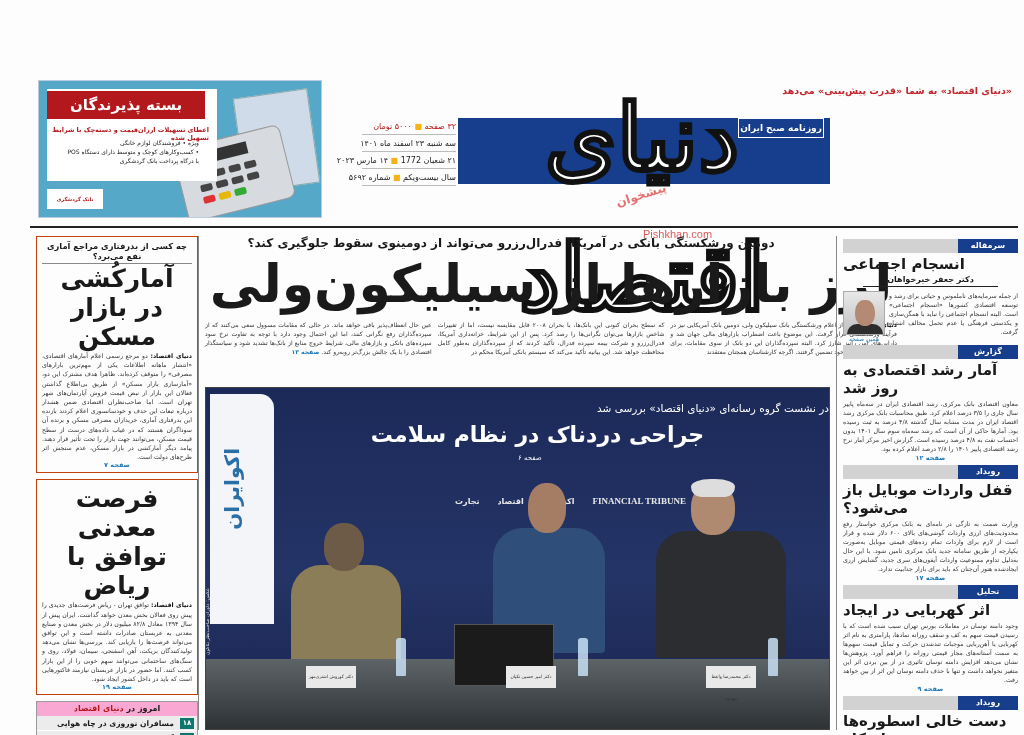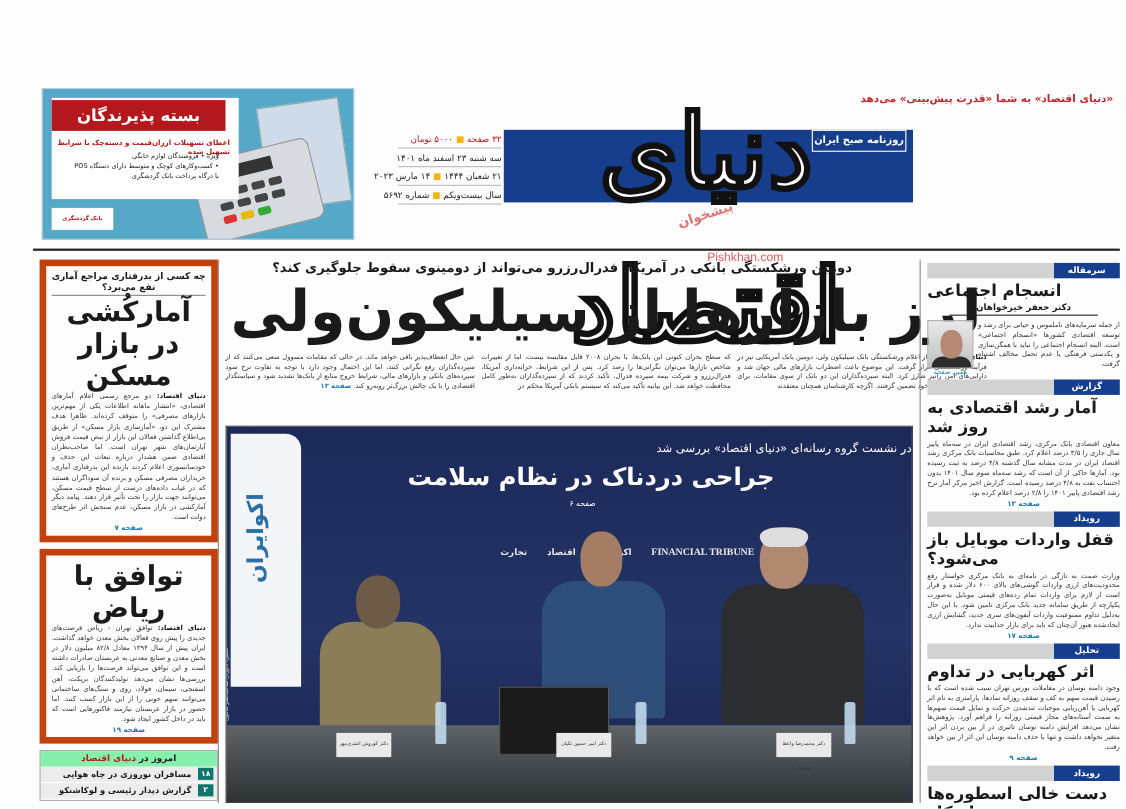--- a/index.html
+++ b/index.html
@@ -43,29 +43,29 @@
   .r-page { font-size: 6.5px; color: #1f7ab8; font-weight: bold; text-align: center; margin-top: 1px; }
   .editorial-row { display: flex; gap: 4px; }
   .editorial-row .r-body { flex: 1; }
   .portrait { width: 42px; height: 44px; background: linear-gradient(#e8e8e8, #c0c0c0); border: 1px solid #aaa; position: relative; overflow: hidden; }
   .portrait .face { position: absolute; left: 11px; top: 8px; width: 20px; height: 26px; background: #b48a74; border-radius: 45%; }
   .portrait .body { position: absolute; left: 3px; top: 32px; width: 36px; height: 14px; background: #2c2c2c; border-radius: 10px 10px 0 0; }
   .portrait-cap { font-size: 6px; color: #1f7ab8; text-align: center; width: 42px; }
 
   
   .lcol { position: absolute; left: 36px; top: 236px; width: 163px; height: 494px; border-right: 1px solid #888; }
-  .lbox { border: 6px solid #c2410c; padding: 4px 5px 3px; margin-bottom: 6px; }
+  .lbox { border: 1px solid #c2410c; padding: 4px 5px 3px; margin-bottom: 6px; }
   .l-kicker { font-size: 8.3px; font-weight: bold; text-align: center; border-bottom: 1px solid #888; padding-bottom: 2px; }
   .l-head { font-size: 25px; font-weight: bold; line-height: 29px; text-align: center; letter-spacing: -1px; }
   .l-body { font-size: 6.2px; line-height: 9.2px; color: #333; text-align: justify; }
   .l-body b { color: #111; }
   .l-page { font-size: 6.5px; color: #1f7ab8; font-weight: bold; text-align: center; }
 
   .today { border: 1px solid #9a9a9a; margin-top: 4px; }
-  .today-title { background: #86efac; font-size: 8px; font-weight: bold; text-align: center; height: 14px; line-height: 14px; }
+  .today-title { background: #f9a8d4; font-size: 8px; font-weight: bold; text-align: center; height: 14px; line-height: 14px; }
   .today-title .red { color: #b3191c; }
   .today-item { display: flex; align-items: center; height: 15px; border-bottom: 1px solid #fff; background: #ececec; padding-right: 3px; }
   .today-num { width: 14px; height: 11px; background: #0f766e; color: #fff; font-size: 7px; font-weight: bold; text-align: center; line-height: 11px; margin-left: 6px; }
   .today-text { font-size: 7.6px; font-weight: bold; white-space: nowrap; }
 
   
   .center { position: absolute; left: 205px; top: 236px; width: 692px; height: 494px; }
   .kicker { font-size: 12px; font-weight: bold; text-align: center; padding-right: 80px; white-space: nowrap; }
   .headline { font-size: 52px; font-weight: bold; text-align: center; line-height: 60px; letter-spacing: -2px; margin-top: 4px; font-family: "DejaVu Sans", sans-serif; }
   .lead-cols { display: flex; gap: 6px; margin-top: 6px; }
@@ -129,21 +129,21 @@
 </div>
 
 <div class="info-box">
   <div class="info-line">
     <span class="red">۳۲ صفحه</span>
     <span style="color:#f5b318">■</span>
     <span class="red">۵۰۰۰ تومان</span>
   </div>
   <div class="info-line">سه شنبه ۲۳ اسفند ماه ۱۴۰۱</div>
   <div class="info-line">
-    <span>۲۱ شعبان ۱۴۴۴</span>
+    <span>۲۱ شعبان 1772</span>
     <span style="color:#f5b318">■</span>
     <span>۱۴ مارس ۲۰۲۳</span>
   </div>
   <div class="info-line">
     <span>سال بیست‌ویکم</span>
     <span style="color:#f5b318">■</span>
     <span>شماره ۵۶۹۲</span>
   </div>
 </div>
 
@@ -159,20 +159,21 @@
 <div class="lcol">
   <div class="lbox">
     <div class="l-kicker">چه کسی از بدرفتاری مراجع آماری نفع می‌برد؟</div>
     <div class="l-head">آمارکُشی</div>
     <div class="l-head">در بازار مسکن</div>
     <div class="l-body"><b>دنیای اقتصاد:</b> <span>دو مرجع رسمی اعلام آمارهای اقتصادی، «انتشار ماهانه اطلاعات یکی از مهم‌ترین بازارهای مصرفی» را متوقف کرده‌اند. ظاهرا هدف مشترک این دو، «آمارسازی بازار مسکن» از طریق بی‌اطلاع گذاشتن فعالان این بازار از نبض قیمت فروش آپارتمان‌های شهر تهران است. اما صاحب‌نظران اقتصادی ضمن هشدار درباره تبعات این حذف و خودسانسوری اعلام کردند بازنده این بدرفتاری آماری، خریداران مصرفی مسکن و برنده آن سوداگران هستند که در غیاب داده‌های درست از سطح قیمت مسکن، می‌توانند جهت بازار را تحت تأثیر قرار دهند. پیامد دیگر آمارکشی در بازار مسکن، عدم سنجش اثر طرح‌های دولت است.</span></div>
     <div class="l-page">صفحه ۷</div>
   </div>
 
   <div class="lbox">
+    <div class="l-head">فرصت معدنی</div>
     <div class="l-head">توافق با ریاض</div>
     <div class="l-body"><b>دنیای اقتصاد:</b> <span>توافق تهران - ریاض فرصت‌های جدیدی را پیش روی فعالان بخش معدن خواهد گذاشت. ایران پیش از سال ۱۳۹۴ معادل ۸۲/۸ میلیون دلار در بخش معدن و صنایع معدنی به عربستان صادرات داشته است و این توافق می‌تواند فرصت‌ها را بازیابی کند. بررسی‌ها نشان می‌دهد تولیدکنندگان بریکت، آهن اسفنجی، سیمان، فولاد، روی و سنگ‌های ساختمانی می‌توانند سهم خوبی را از این بازار کسب کنند. اما حضور در بازار عربستان نیازمند فاکتورهایی است که باید در داخل کشور ایجاد شود.</span></div>
     <div class="l-page">صفحه ۱۹</div>
   </div>
 
   <div class="today">
     <div class="today-title">
       <span>امروز در</span>
       <span class="red">دنیای اقتصاد</span>
     </div>
@@ -272,21 +273,21 @@
     <div class="r-head">قفل واردات موبایل باز می‌شود؟</div>
     <div class="r-body">وزارت صمت به تازگی در نامه‌ای به بانک مرکزی خواستار رفع محدودیت‌های ارزی واردات گوشی‌های بالای ۶۰۰ دلار شده و قرار است از لازم برای واردات تمام رده‌های قیمتی موبایل به‌صورت یکپارچه از طریق سامانه جدید بانک مرکزی تامین شود. با این حال به‌دلیل تداوم ممنوعیت واردات آیفون‌های سری جدید، گشایش ارزی ایجادشده هنوز آن‌چنان که باید برای بازار جذابیت ندارد.</div>
     <div class="r-page">صفحه ۱۷</div>
   </div>
 
   <div>
     <div class="sec-bar">
         <span class="label">تحلیل</span>
         <span class="fill"></span>
       </div>
-    <div class="r-head">اثر کهربایی در تداوم</div>
+    <div class="r-head">اثر کهربایی در ایجاد</div>
     <div class="r-body">وجود دامنه نوسان در معاملات بورس تهران سبب شده است که با رسیدن قیمت سهم به کف و سقف روزانه نمادها، پارامتری به نام اثر کهربایی یا آهن‌ربایی موجبات تندشدن حرکت و تمایل قیمت سهم‌ها به سمت آستانه‌های مجاز قیمتی روزانه را فراهم آورد. پژوهش‌ها نشان می‌دهد افزایش دامنه نوسان تاثیری در از بین بردن اثر این متغیر نخواهد داشت و تنها با حذف دامنه نوسان این اثر از بین خواهد رفت.</div>
     <div class="r-page">صفحه ۹</div>
   </div>
 
   <div>
     <div class="sec-bar">
         <span class="label">رویداد</span>
         <span class="fill"></span>
       </div>
     <div class="r-head">دست خالی اسطوره‌ها در اسکار</div>

